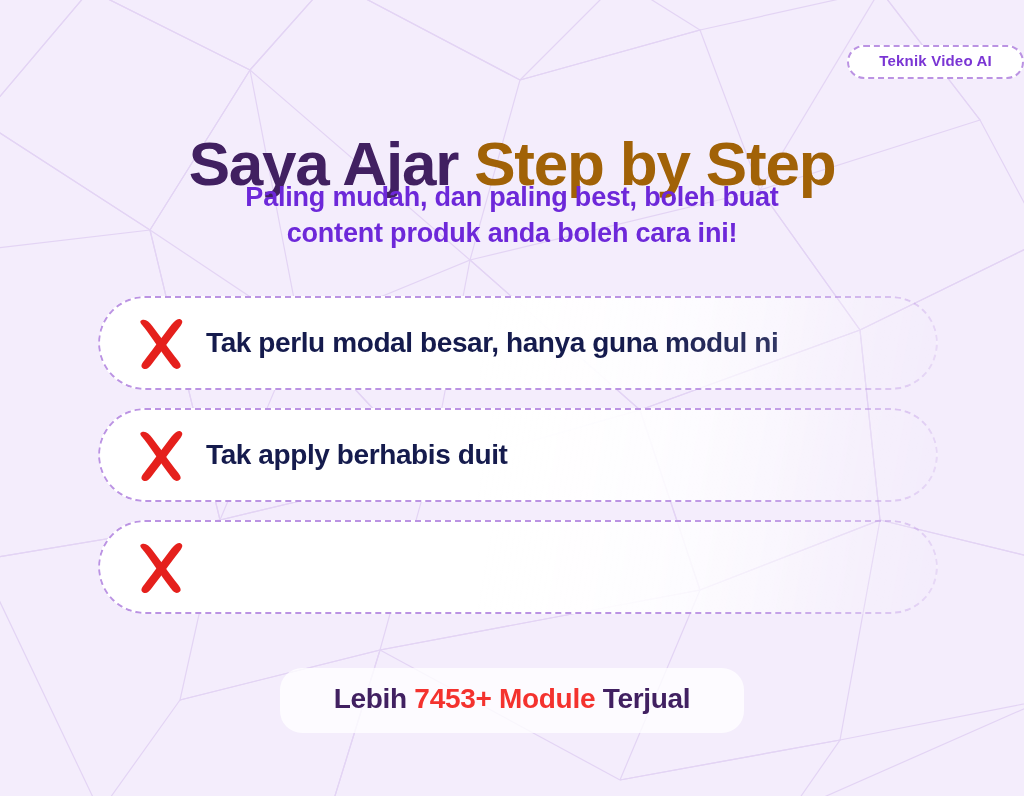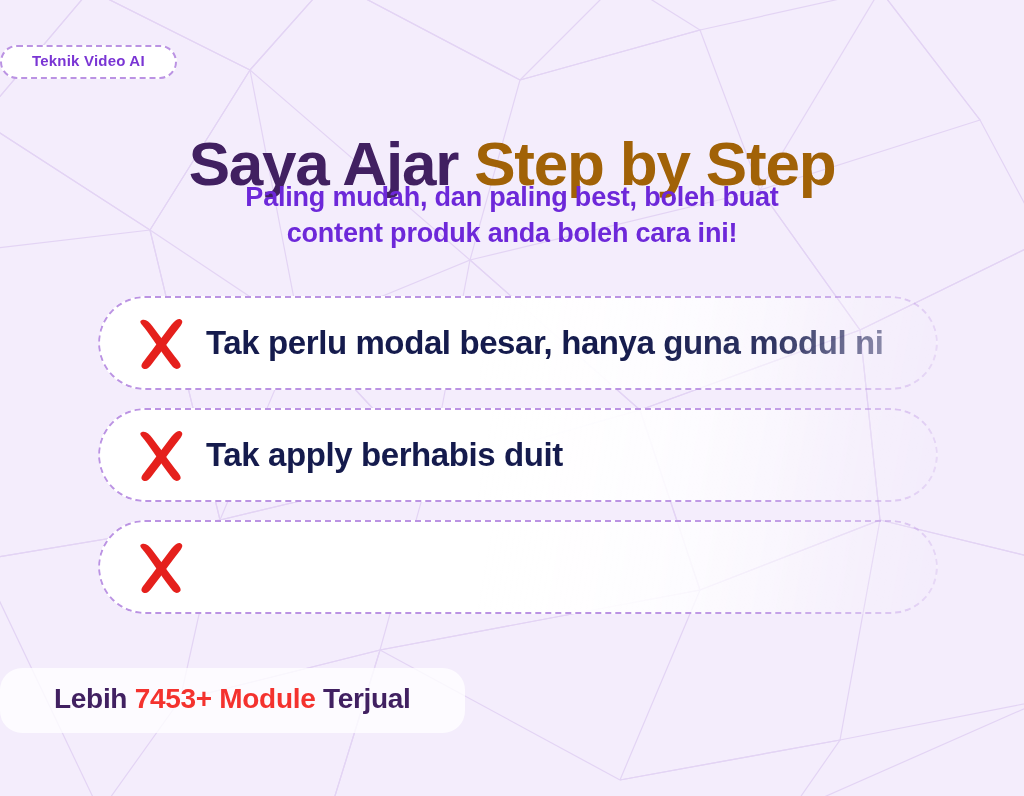--- a/index.html
+++ b/index.html
@@ -8,21 +8,21 @@
     font-family:"Liberation Sans", sans-serif;
     background:#f4edfc;
     position:relative;
   }
   #stage{position:absolute;inset:0;width:1024px;height:796px;}
 
   
   #mesh{position:absolute;inset:0;width:1024px;height:796px;pointer-events:none;}
 
   
-  .badge-row{position:absolute;left:0;top:45px;width:1024px;display:flex;justify-content:flex-start;}
+  .badge-row{position:absolute;left:0;top:45px;width:1024px;display:flex;justify-content:flex-end;}
   .badge{
     background:#ffffff;
     border:2px dashed #bb93e3;
     border-radius:999px;
     padding:6px 30px 7px;
     color:#7a35d4;
     font-size:15px;
     font-weight:bold;
     letter-spacing:.2px;
     line-height:1.1;
@@ -68,29 +68,29 @@
     -webkit-mask-image:linear-gradient(100deg,#000 0%,#000 62%,rgba(0,0,0,.88) 80%,rgba(0,0,0,.40) 95%,rgba(0,0,0,.18) 100%);
             mask-image:linear-gradient(100deg,#000 0%,#000 62%,rgba(0,0,0,.88) 80%,rgba(0,0,0,.40) 95%,rgba(0,0,0,.18) 100%);
   }
   .card .x-wrap{
     width:74px;height:74px;margin-left:24px;flex:0 0 auto;
     display:flex;align-items:center;justify-content:center;
   }
   .card .x-wrap svg{display:block;}
   .card .card-text{
     color:#151b4d;
-    font-size:33px;
+    font-size:28px;
     font-weight:bold;
     letter-spacing:-.4px;
     margin-left:8px;
     white-space:nowrap;
   }
 
   
-  .banner-row{position:absolute;left:0;top:668px;width:1024px;display:flex;}
+  .banner-row{position:absolute;left:0;top:668px;width:1024px;display:flex;justify-content:center;}
   .banner{
     background:rgba(255,255,255,.78);
     border-radius:22px;
     padding:16px 54px 18px;
     font-size:28px;
     font-weight:bold;
     letter-spacing:-.3px;
     line-height:1.1;
     white-space:nowrap;
   }

